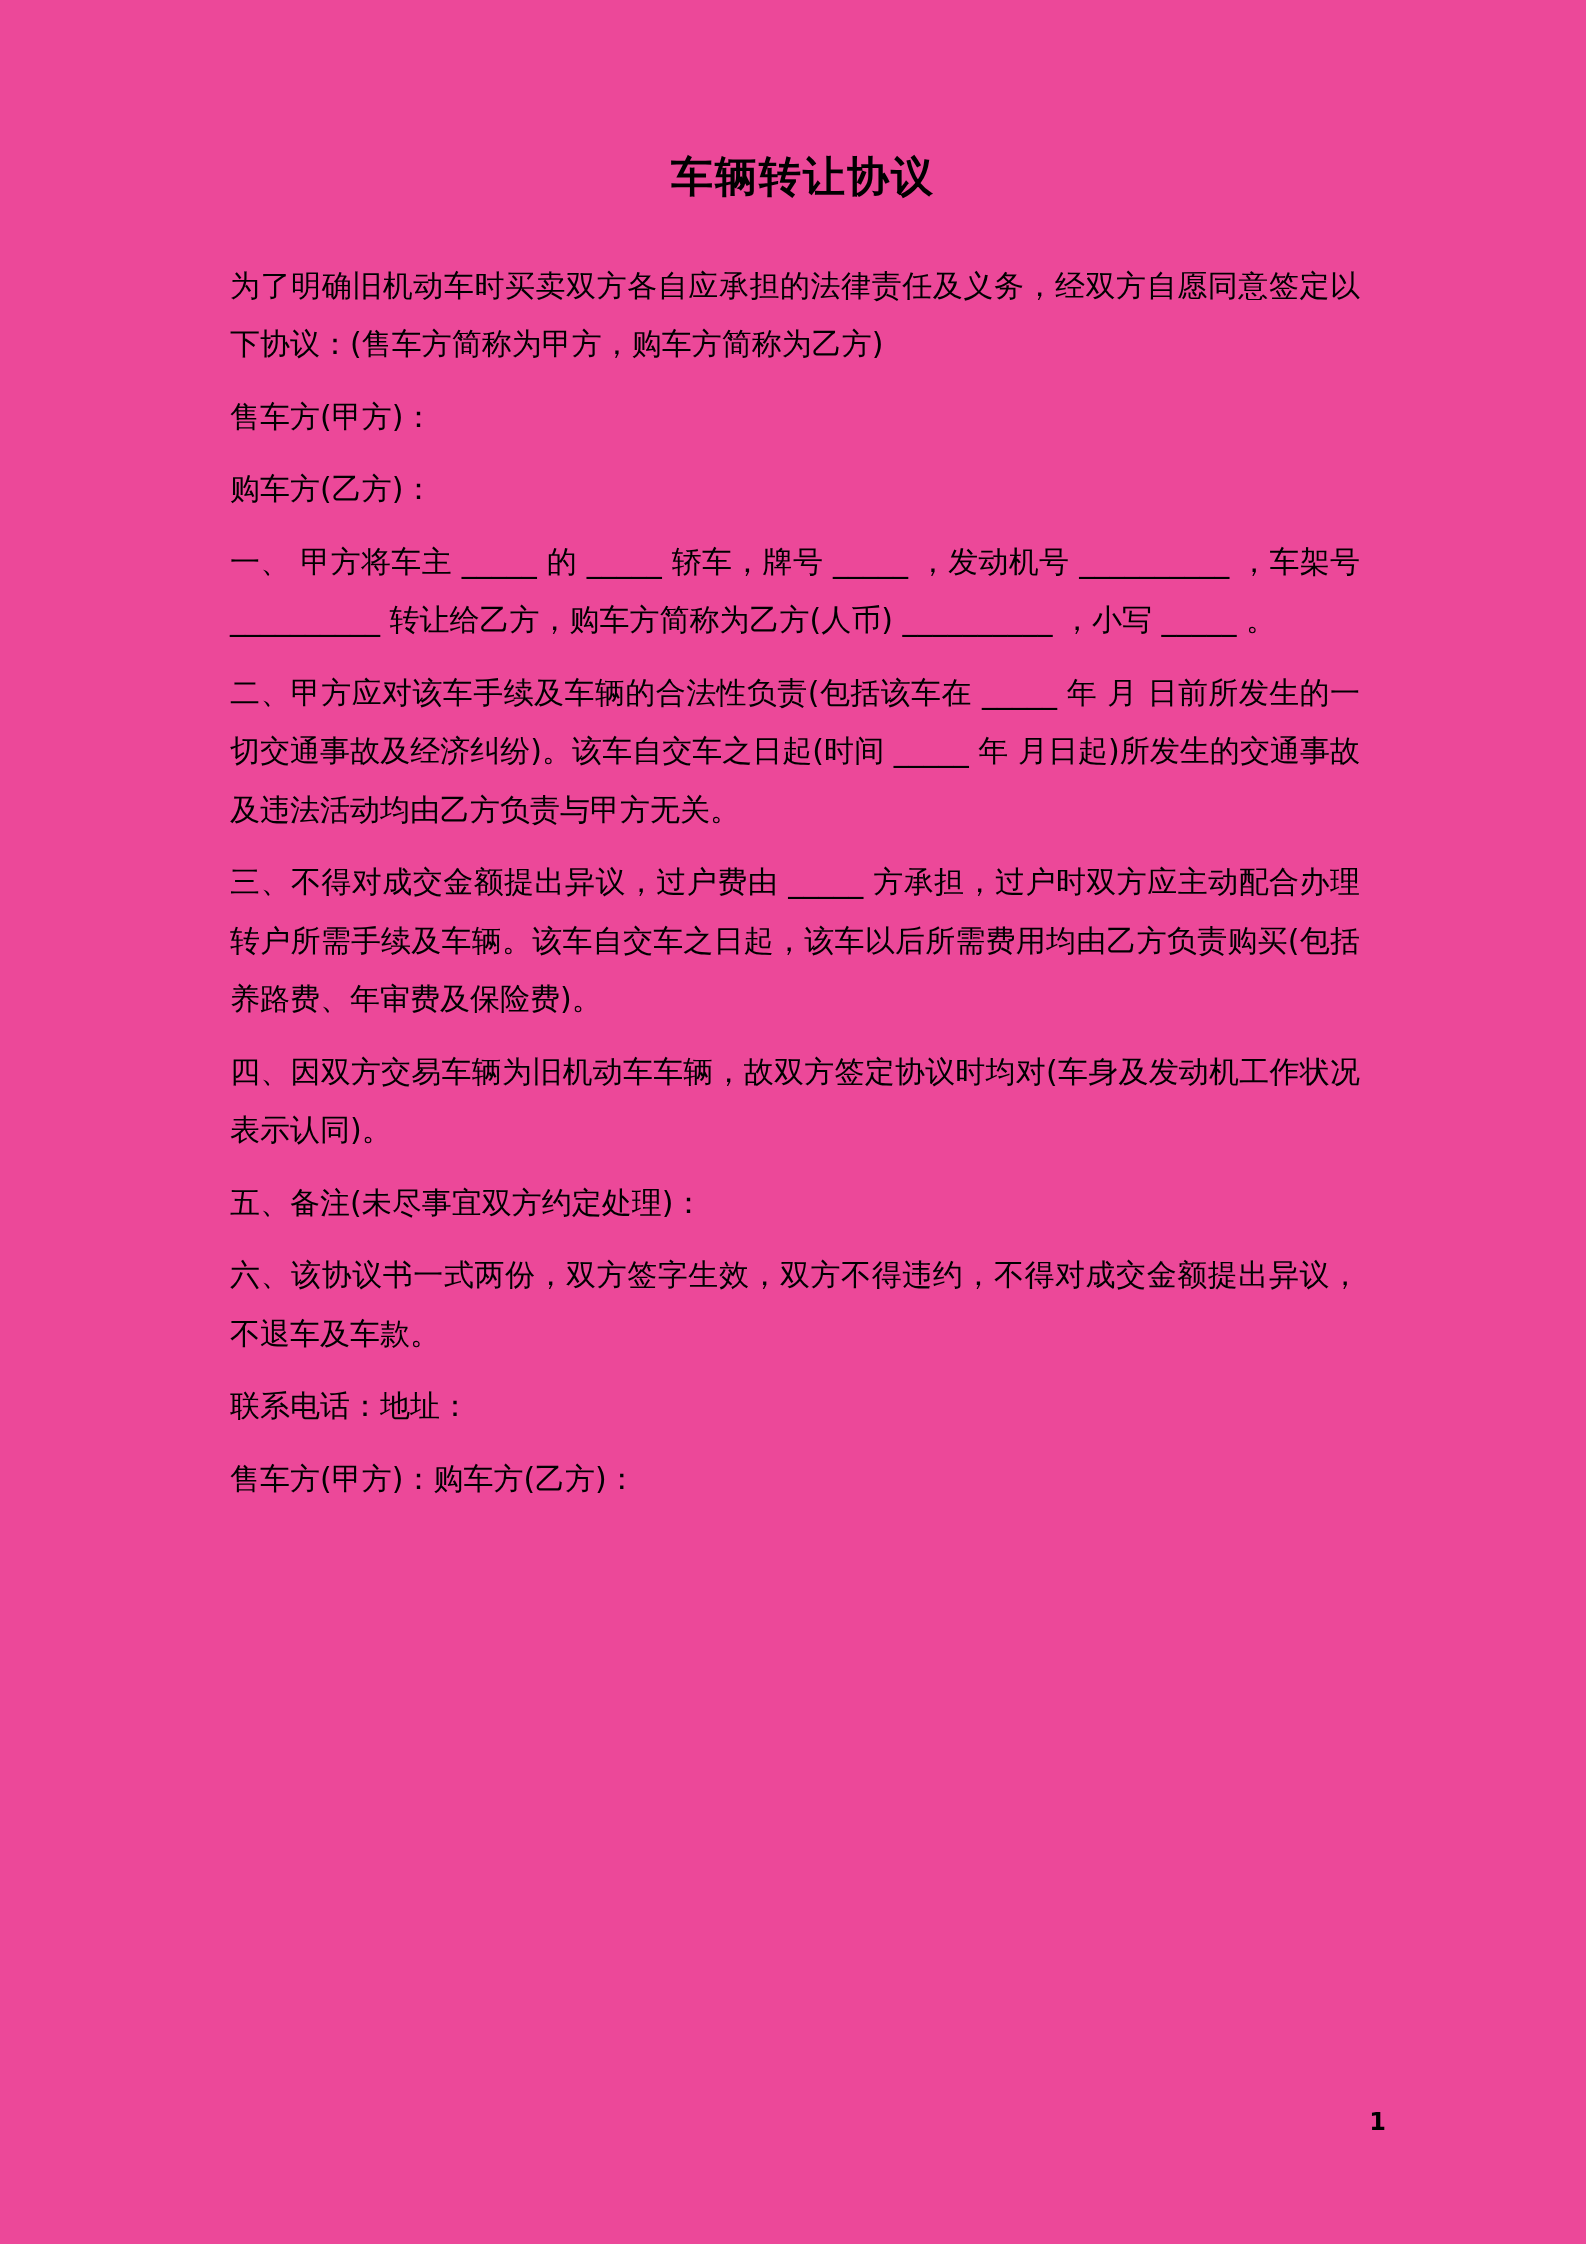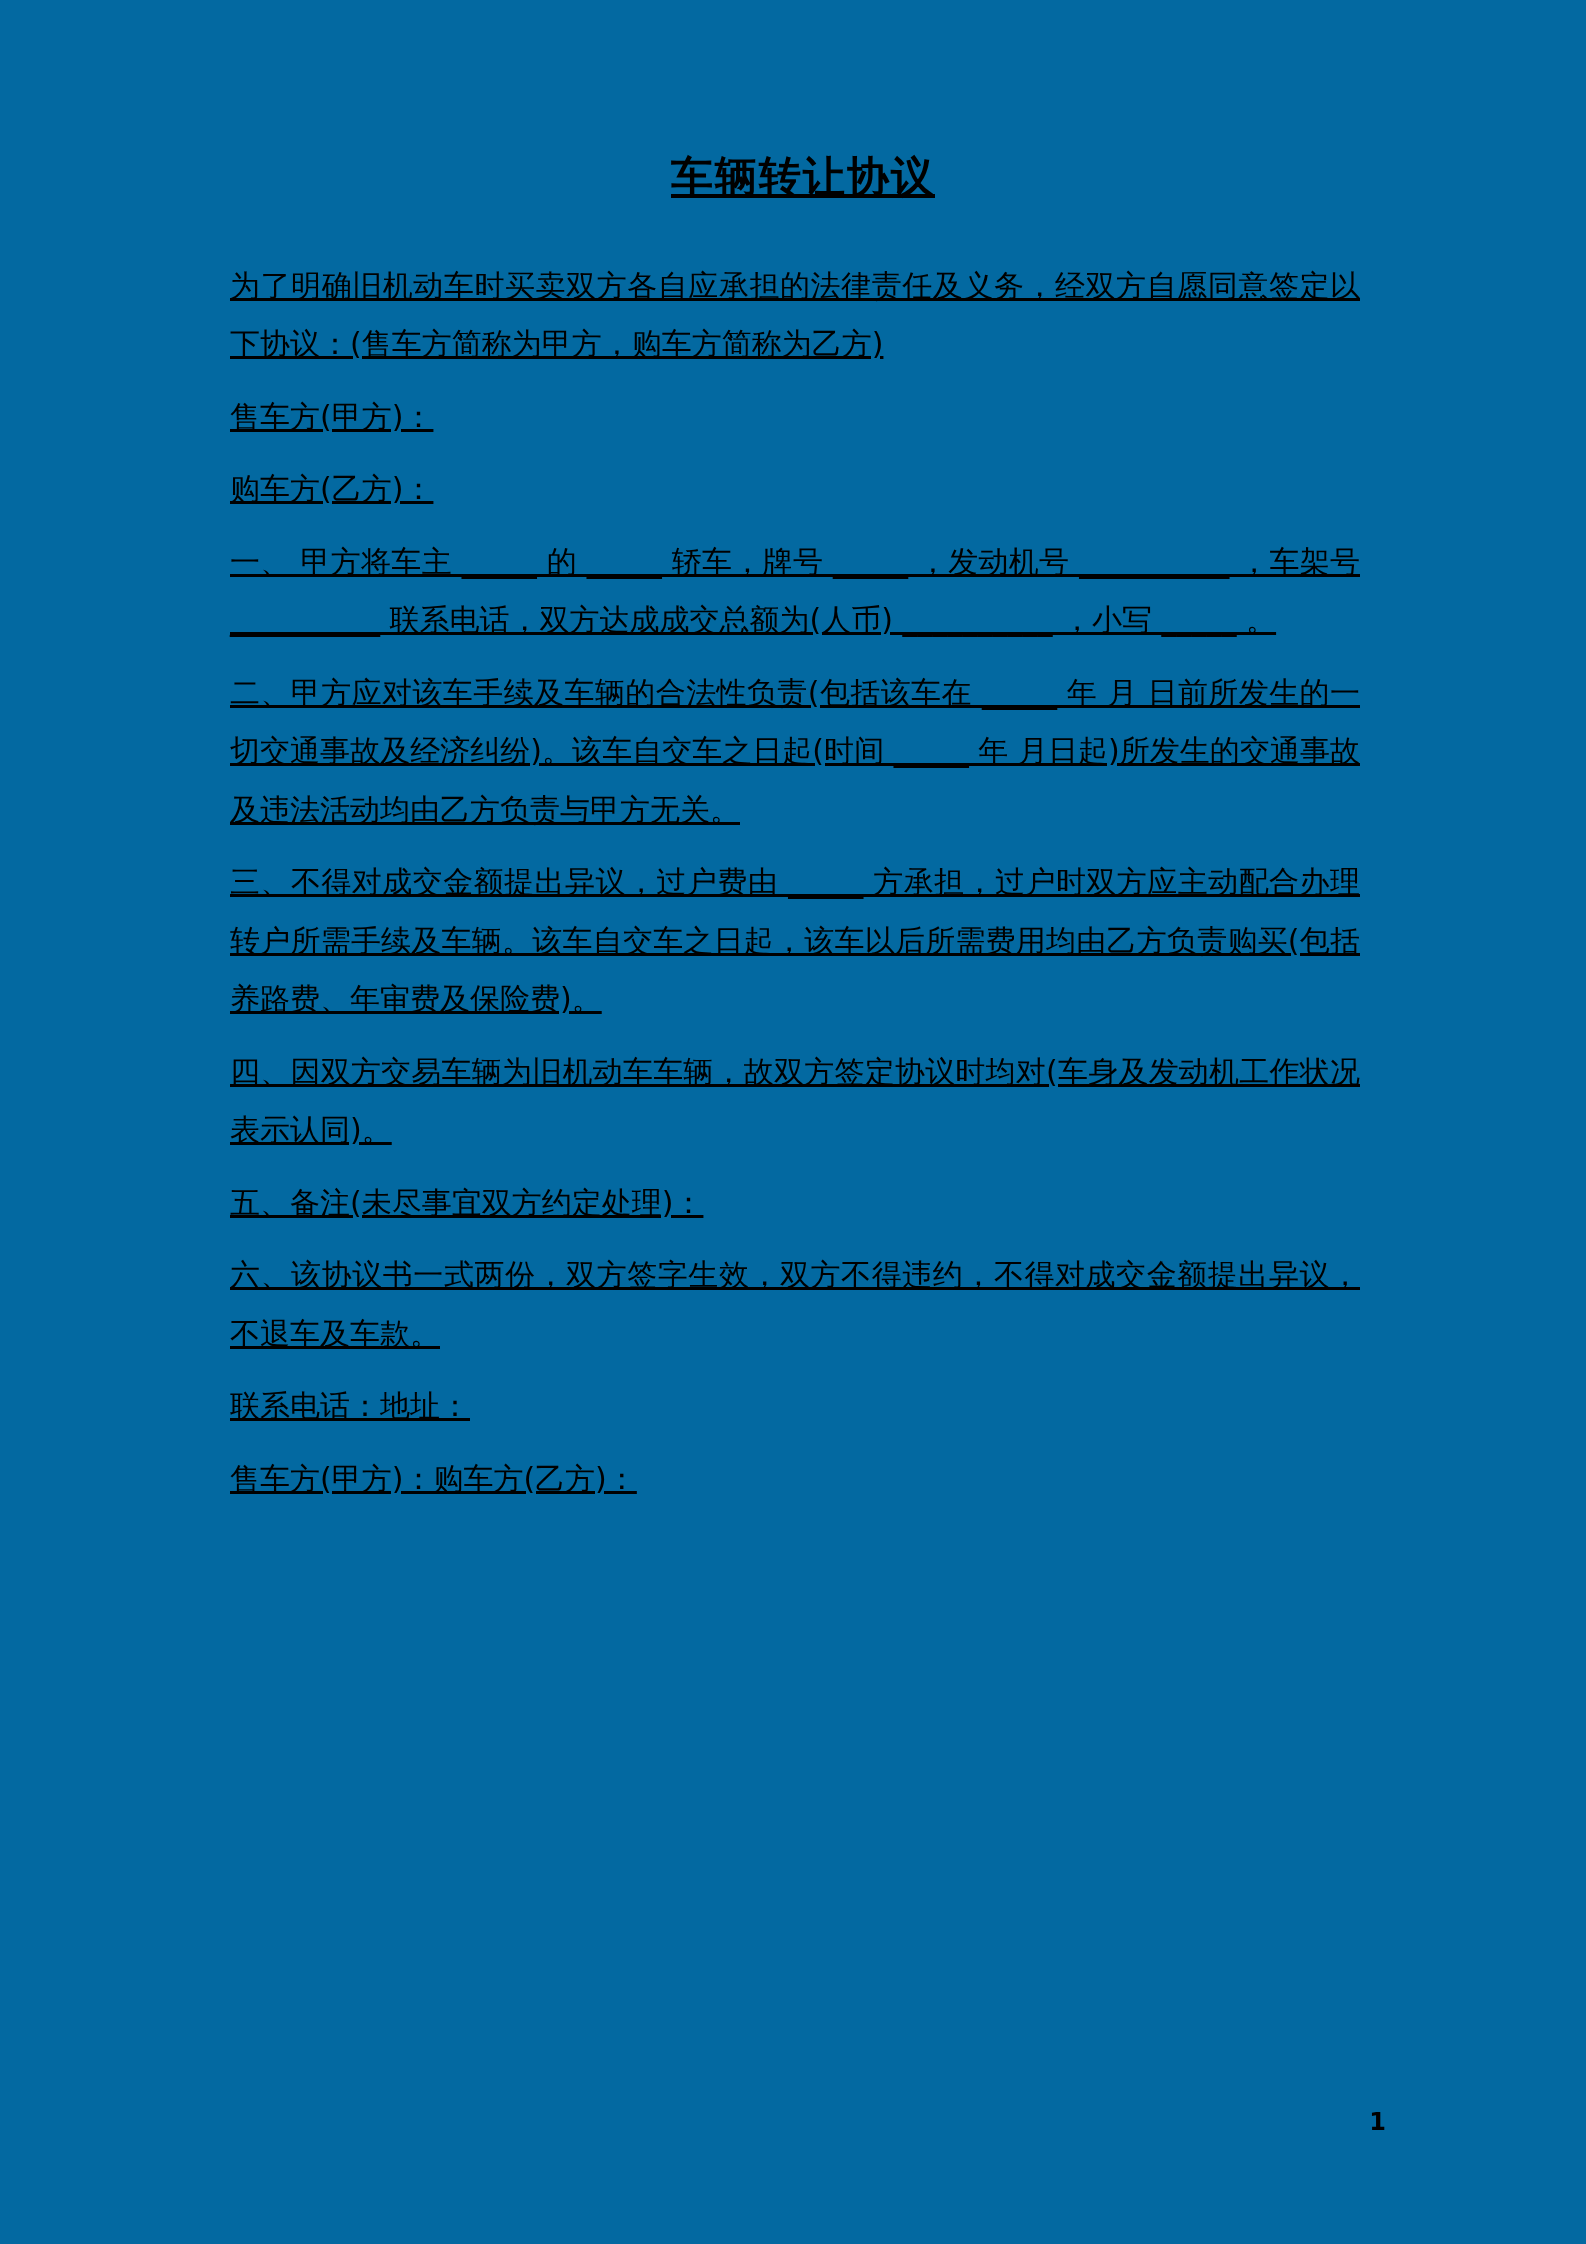--- a/index.html
+++ b/index.html
@@ -9,24 +9,23 @@
   }
   body {
     font-family: "DejaVu Sans", "Liberation Sans", sans-serif;
     color: #000000;
   }
   .page {
     position: relative;
     width: 1586px;
     height: 2244px;
     margin: 0 auto;
-    background: #0369a1;
+    background: #ec4899;
     box-sizing: border-box;
     padding: 150px 210px 0 230px;
-    text-decoration: underline;
   }
   .doc-title {
     font-size: 42px;
     font-weight: bold;
     text-align: center;
     letter-spacing: 2px;
     margin: 0 0 52px 0;
     line-height: 1.3;
   }
   .para {
@@ -52,21 +51,21 @@
 </head>
 <body>
 
 <div class="page">
 
   <h1 class="doc-title">车辆转让协议</h1>
 
   <p class="para">为了明确旧机动车时买卖双方各自应承担的法律责任及义务，经双方自愿同意签定以下协议：(售车方简称为甲方，购车方简称为乙方)</p>
   <p class="para">售车方(甲方)：</p>
   <p class="para">购车方(乙方)：</p>
-  <p class="para spread">一、 甲方将车主 _____ 的 _____ 轿车，牌号 _____ ，发动机号 __________ ，车架号 __________ 联系电话，双方达成成交总额为(人币) __________ ，小写 _____ 。</p>
+  <p class="para spread">一、 甲方将车主 _____ 的 _____ 轿车，牌号 _____ ，发动机号 __________ ，车架号 __________ 转让给乙方，购车方简称为乙方(人币) __________ ，小写 _____ 。</p>
   <p class="para spread">二、甲方应对该车手续及车辆的合法性负责(包括该车在 _____ 年 月 日前所发生的一切交通事故及经济纠纷)。该车自交车之日起(时间 _____ 年 月日起)所发生的交通事故及违法活动均由乙方负责与甲方无关。</p>
   <p class="para spread">三、不得对成交金额提出异议，过户费由 _____ 方承担，过户时双方应主动配合办理转户所需手续及车辆。该车自交车之日起，该车以后所需费用均由乙方负责购买(包括养路费、年审费及保险费)。</p>
   <p class="para spread">四、因双方交易车辆为旧机动车车辆，故双方签定协议时均对(车身及发动机工作状况表示认同)。</p>
   <p class="para">五、备注(未尽事宜双方约定处理)：</p>
   <p class="para spread">六、该协议书一式两份，双方签字生效，双方不得违约，不得对成交金额提出异议，不退车及车款。</p>
   <p class="para">联系电话：地址：</p>
   <p class="para">售车方(甲方)：购车方(乙方)：</p>
 
   <div class="page-number">1</div>
 </div>

